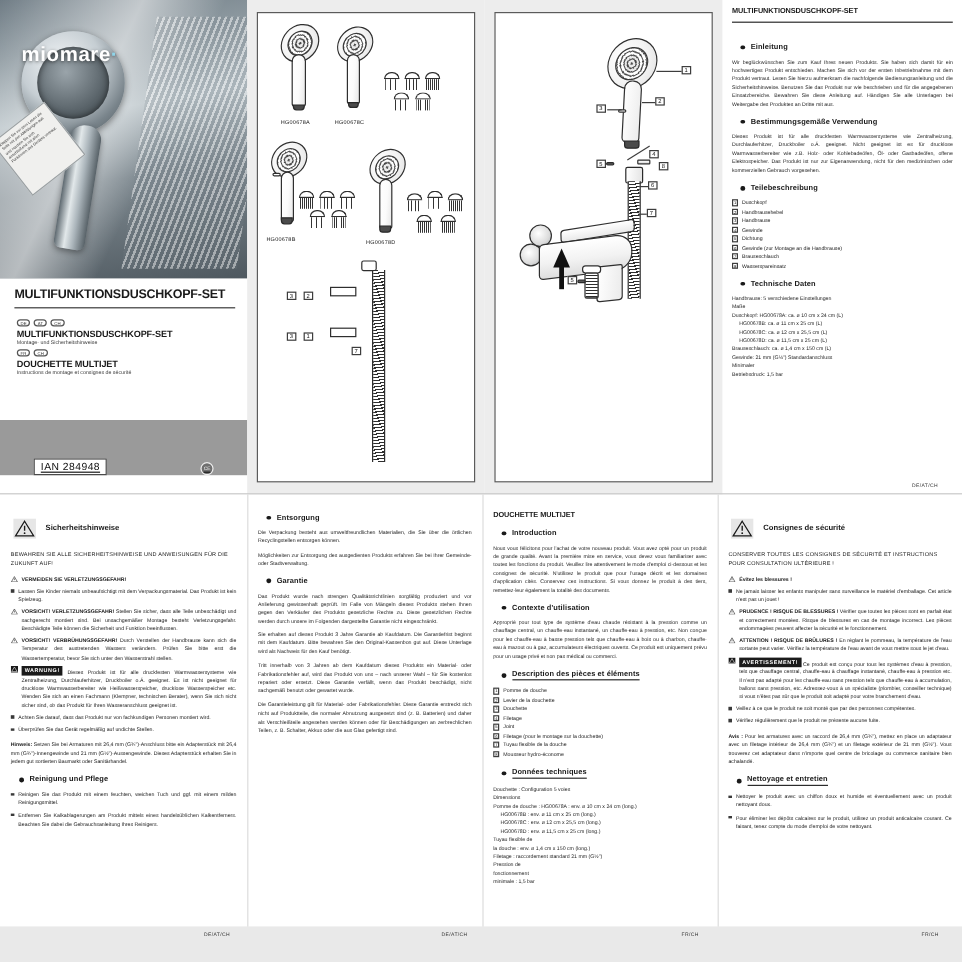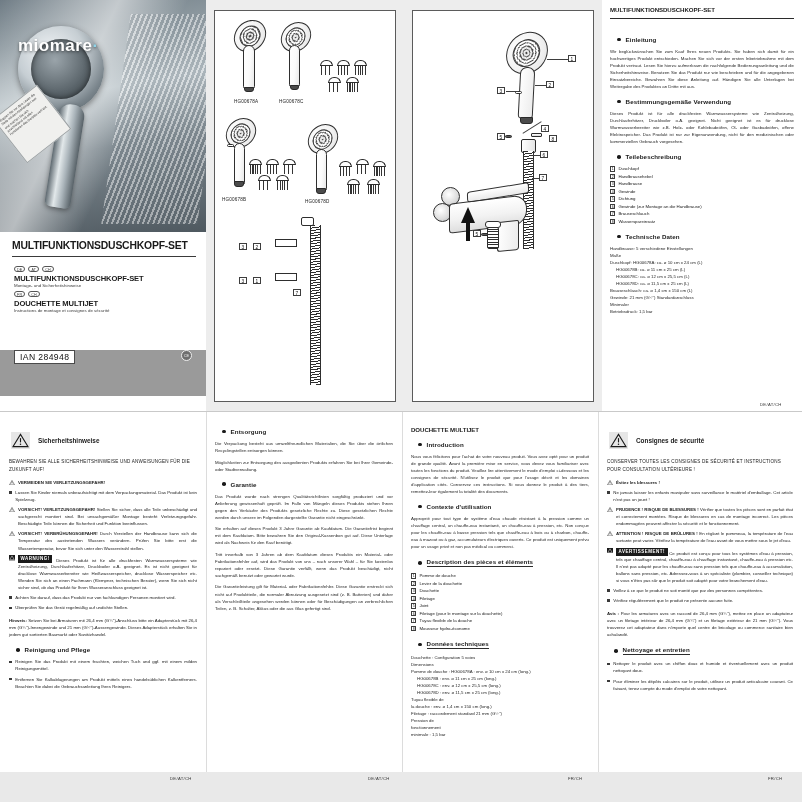--- a/index.html
+++ b/index.html
@@ -67,22 +67,23 @@
   .lang-block{ position:absolute; left:14px; width:186px; }
   .lang-codes{ display:flex; gap:3px; margin-bottom:1.5px; }
   .lc{
     font-size:3.6px; line-height:6px; height:6px; padding:0 2px;
     border:.6px solid #555; border-radius:3px; color:#333; letter-spacing:.2px;
   }
   .lang-title{ font-size:7.6px; font-weight:700; letter-spacing:-.1px; margin-bottom:.5px;}
   .lang-sub{ font-size:4.4px; color:#3a3a3a; }
   .ian-bar{
     position:absolute; left:0; top:350px; width:206px; height:46px;
-    background:#9a9a9a; display:flex; align-items:flex-start; justify-content:space-between;
-    padding: 0 14px;
+    background:#9a9a9a; display:flex; align-items:flex-end; justify-content:space-between;
+    padding: 0 28px;
+    text-decoration: underline;
   }
   .ian-box{
     background:#fff; border:1px solid #4a4a4a; padding:1px 5px;
     font-size:8.6px; letter-spacing:.4px; color:#111;
   }
   .ian-logo{
     width:11px;height:11px;border-radius:50%;background:#6f6f6f;border:1px solid #efefef;
     display:flex;align-items:center;justify-content:center;
   }
   .ian-logo span{ font-size:4px; color:#eee; }

